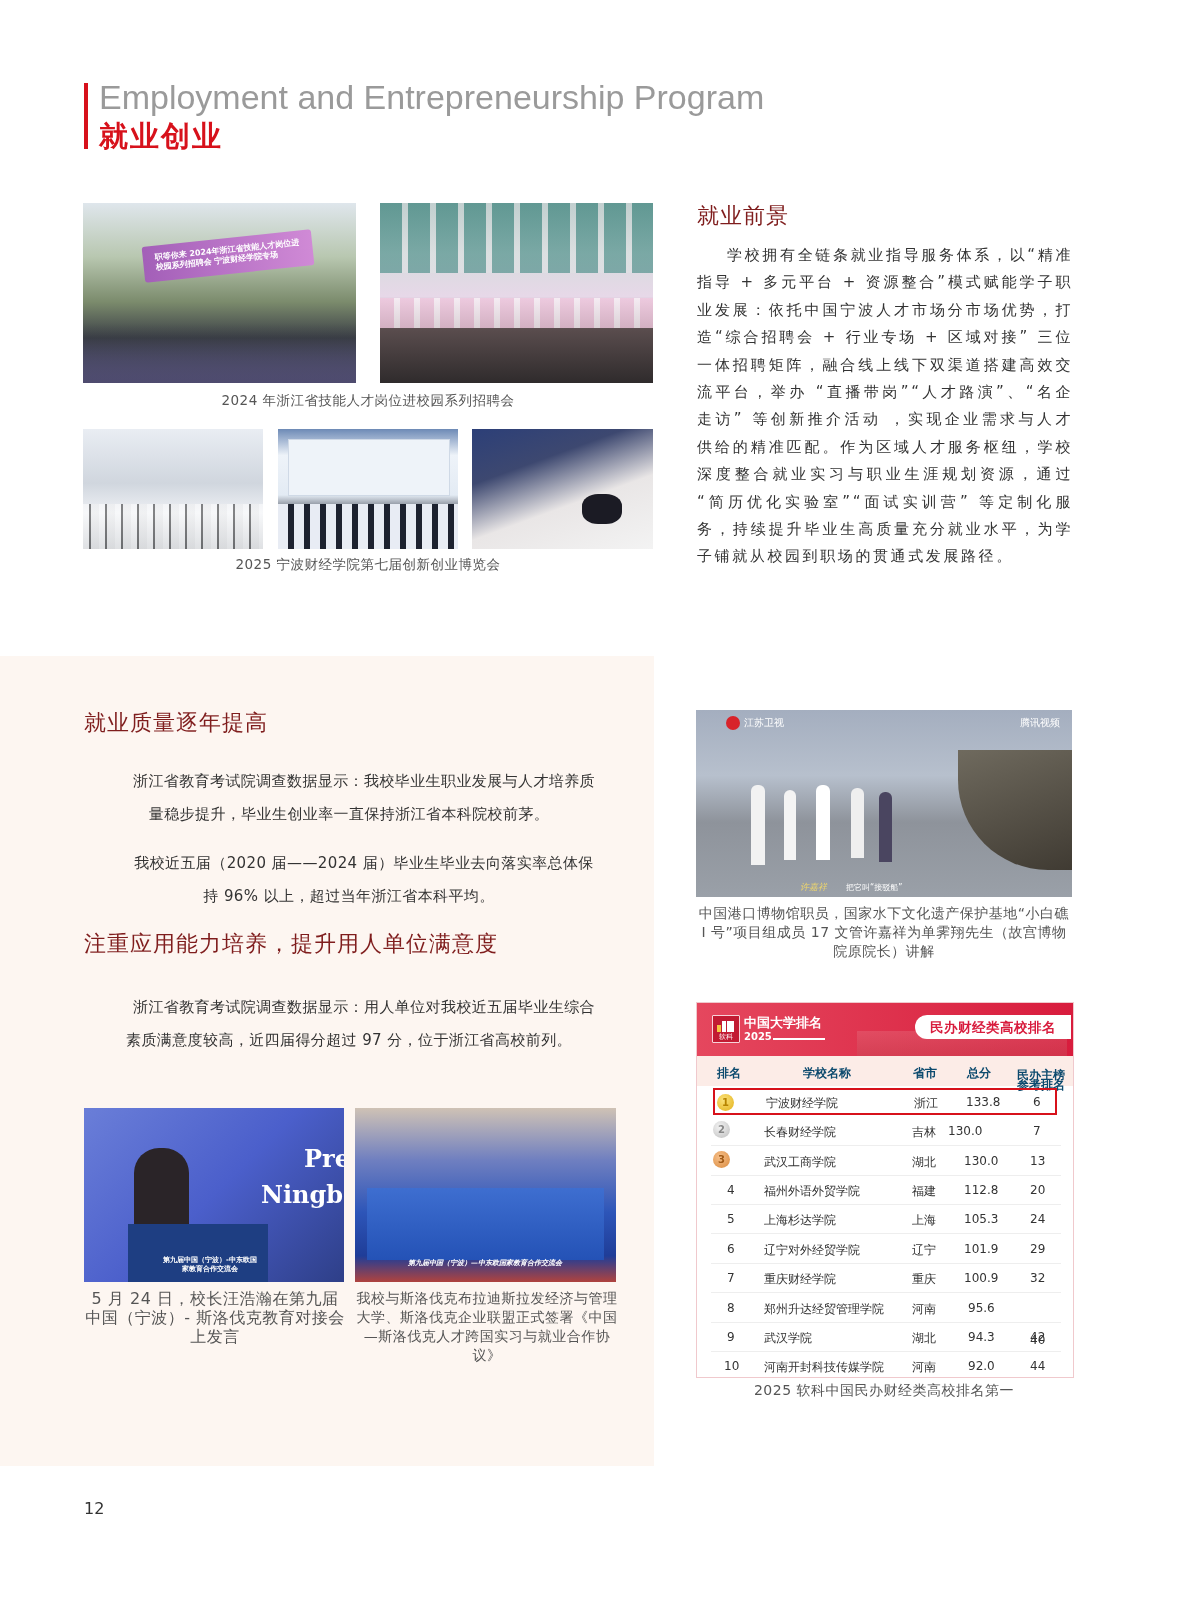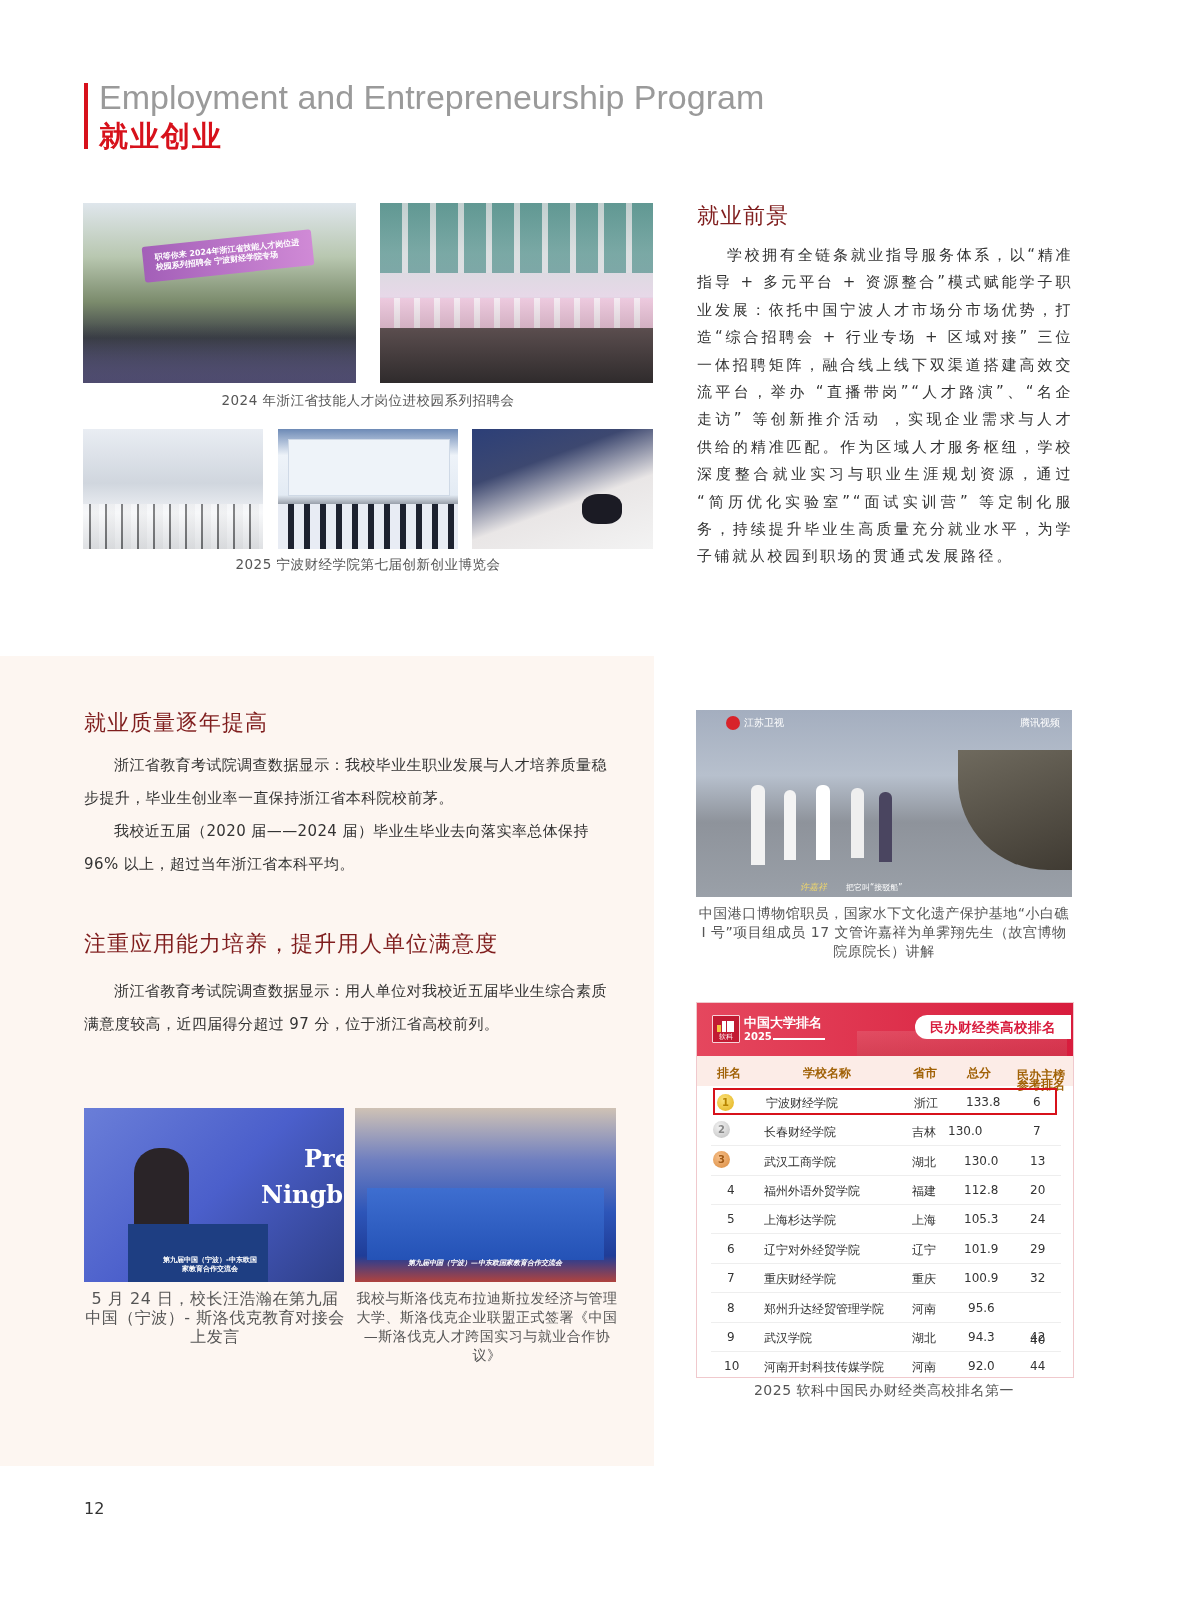--- a/index.html
+++ b/index.html
@@ -30,36 +30,36 @@
 
   .caption { font-size: 13.5px; color: #555; text-align: center; line-height: 19px; letter-spacing: 0.5px; }
 
   
   .sec-title { font-size: 22px; font-weight: normal; color: #7f1d1d; letter-spacing: 1px; white-space: nowrap; }
   .para-right { font-size: 15px; line-height: 27.4px; color: #333; letter-spacing: 2.6px; text-align: justify; }
 
   
   .peach { left: 0; top: 656px; width: 654px; height: 810px; background: #fdf6f1; }
   .para-left { font-size: 15px; line-height: 33px; color: #333; letter-spacing: 0.4px; }
-  .para-left p { margin: 0; text-indent: 2em; }
+  .para-left p { margin: 16px; text-indent: 2em; text-align: center; }
 
   
   .rank-card { left: 696px; top: 1002px; width: 376px; height: 374px; background: #fff; border: 1px solid #f0c9cd; overflow: hidden; }
   .rank-banner { position: absolute; left: 0; top: 0; width: 376px; height: 53px; background: linear-gradient(90deg, #e5475e 0%, #dd2e4a 60%, #d81c3d 100%); }
   .rank-logo { position: absolute; left: 15px; top: 12px; width: 26px; height: 26px; background: #c21b33; border: 1px solid #f7d3d9; border-radius: 1px; }
   .rank-logo .b1 { position:absolute; left:4px; bottom:10px; width:4px; height:7px; background:#f5c542; }
   .rank-logo .b2 { position:absolute; left:9px; bottom:10px; width:4px; height:11px; background:#fff; }
   .rank-logo .b3 { position:absolute; left:14px; bottom:10px; width:7px; height:11px; background:#fff; }
   .rank-logo .lt { position:absolute; left:1px; bottom:0px; width:24px; font-size:7px; color:#fff; text-align:center; line-height:9px; }
   .rank-brand { position: absolute; left: 47px; top: 11px; font-size: 13px; color: #fff; font-weight: bold; white-space: nowrap; }
   .rank-year { position: absolute; left: 47px; top: 28px; font-size: 10px; color: #fff; font-weight: bold; }
   .rank-year-line { position: absolute; left: 76px; top: 35px; width: 52px; height: 2px; background: #fff; }
   .rank-pill { position: absolute; left: 218px; top: 12px; width: 156px; height: 24px; background: #fff; border-radius: 12px 0 0 12px; color: #d81c3d; font-weight: bold; font-size: 13.5px; line-height: 24px; text-align: center; letter-spacing: 0.5px; }
   .rank-sky { position:absolute; left: 160px; top: 28px; width: 210px; height: 25px; background: linear-gradient(0deg, #c94d5a 0%, rgba(233,140,150,0.6) 100%); opacity: 0.45; }
-  .rank-head { position: absolute; left: 0; top: 53px; width: 376px; height: 30px; background: #fcece7; font-size: 12px; color: #a16207; font-weight: bold; }
+  .rank-head { position: absolute; left: 0; top: 53px; width: 376px; height: 30px; background: #fcece7; font-size: 12px; color: #0c4a6e; font-weight: bold; }
   .rank-head span { position: absolute; top: 9px; white-space: nowrap; }
   .rank-head .small { font-size: 12px; line-height: 10px; top: 14px; text-align: left; font-weight: bold; }
   .rank-row { position: absolute; left: 14px; width: 350px; height: 29px; border-bottom: 1px solid #eee; font-size: 12px; color: #333; }
   .rank-row span { position: absolute; top: 8px; white-space: nowrap; }
   .rank-row.hl { border: 2px solid #d7111b; left: 16px; width: 340px; height: 23px; }
   .medal { position: absolute; top: 4px; left: 2px; width: 17px; height: 17px; border-radius: 50%; font-size: 10px; text-align: center; line-height: 17px; color: #fff; font-weight: bold; }
   .medal.gold { background: radial-gradient(circle at 40% 35%, #fbe27a, #e2b019); color:#b68300; }
   .medal.silver { background: radial-gradient(circle at 40% 35%, #f4f4f4, #bdbdbd); color:#888; }
   .medal.bronze { background: radial-gradient(circle at 40% 35%, #f7c08a, #d98a3e); color:#a05a17; }
 

